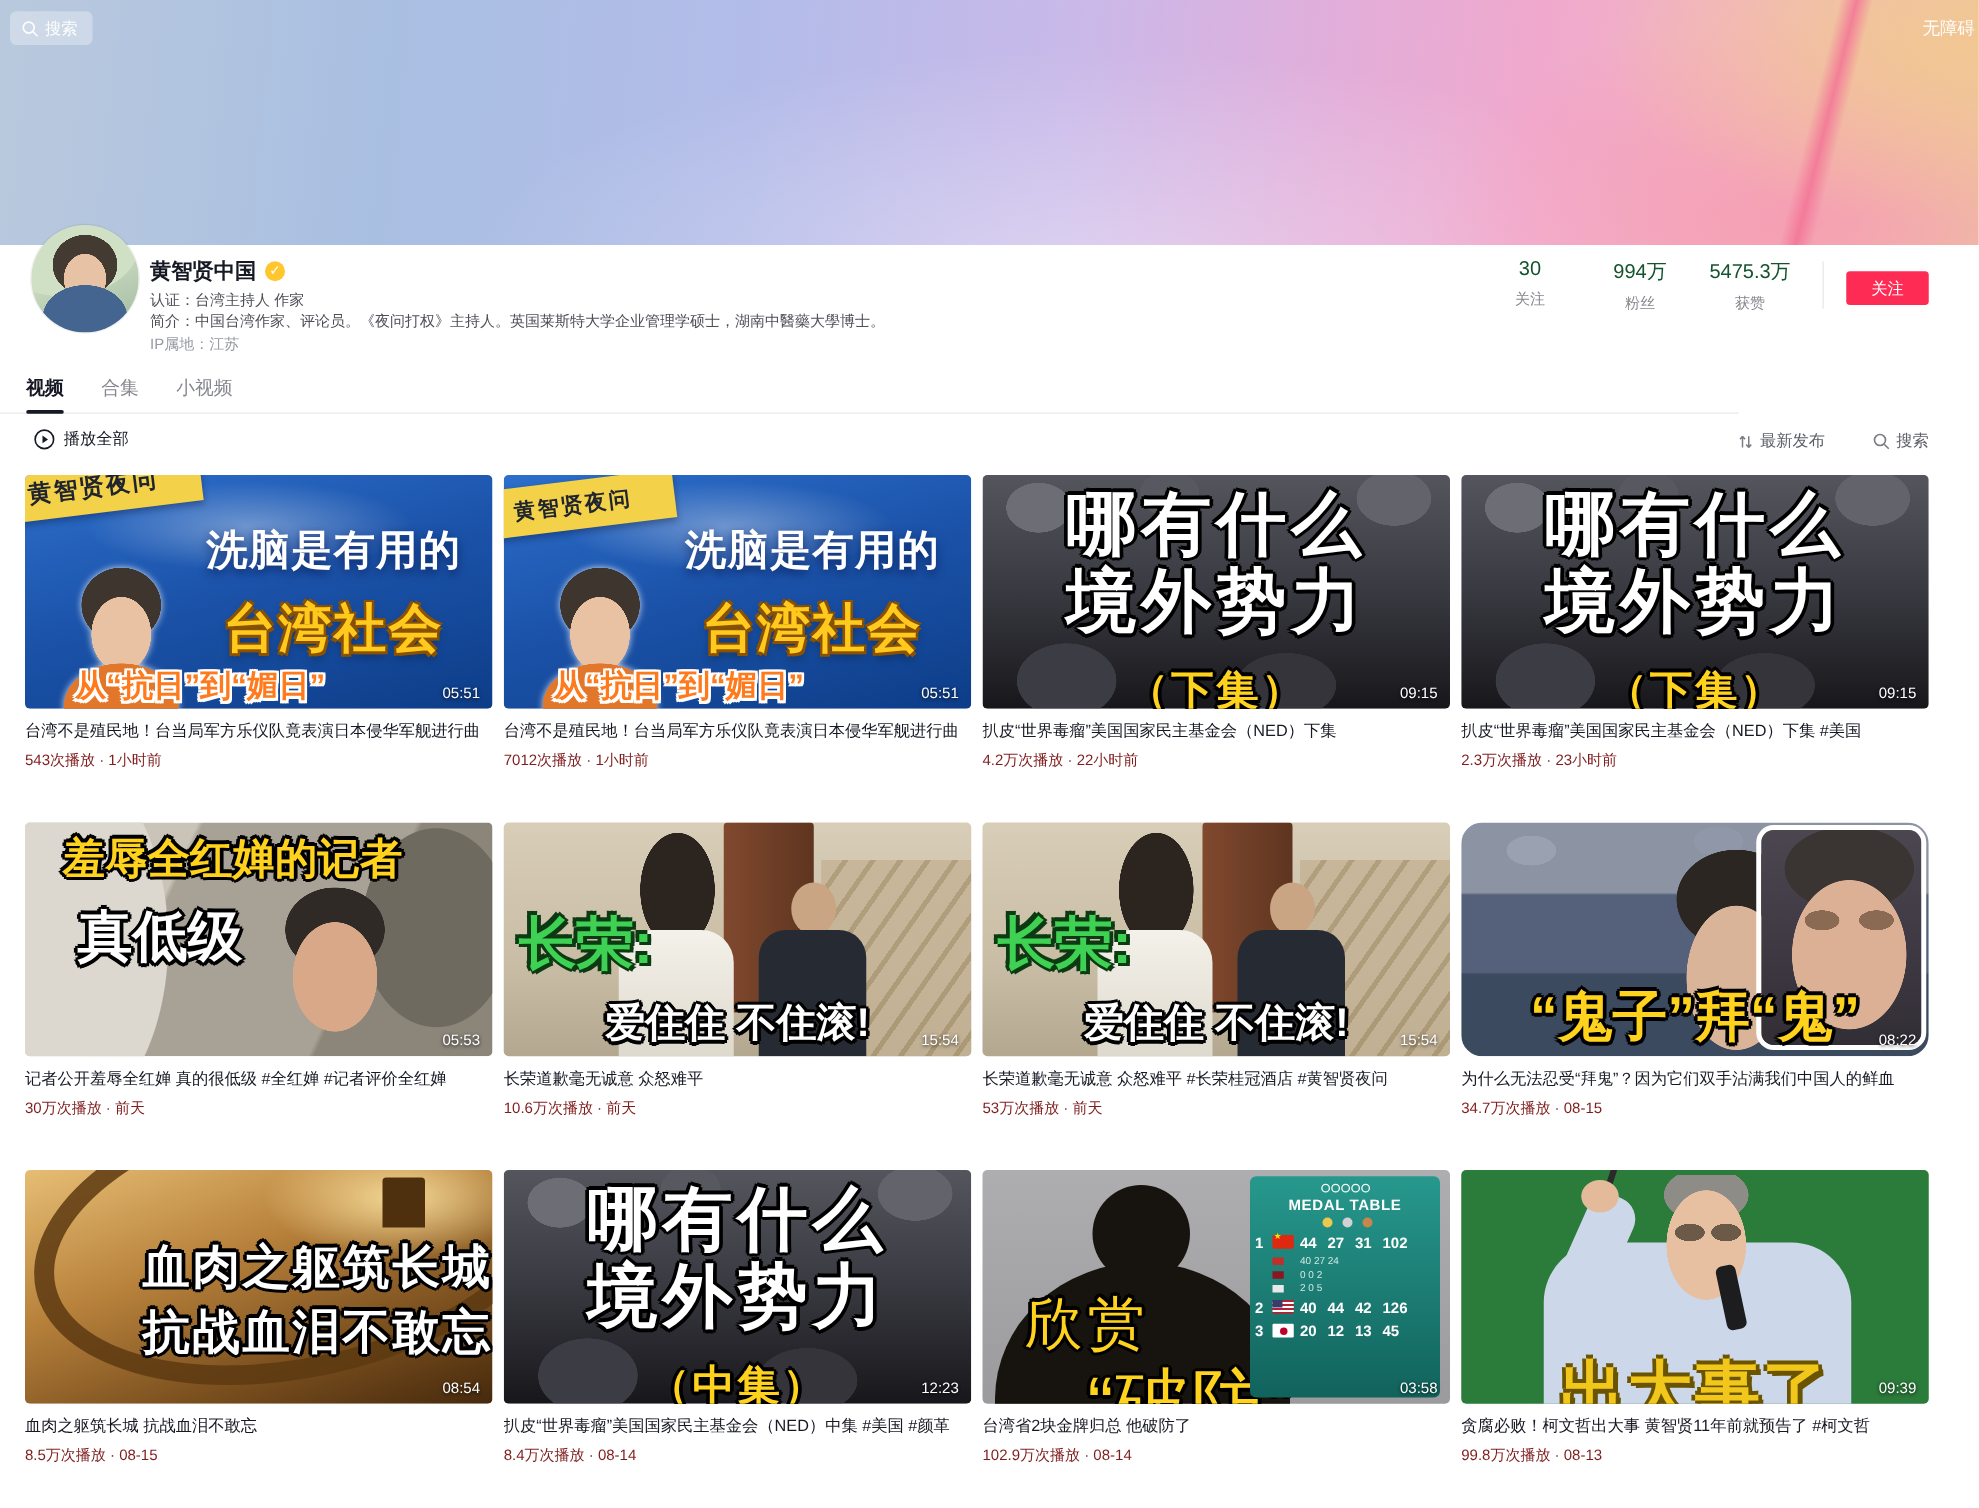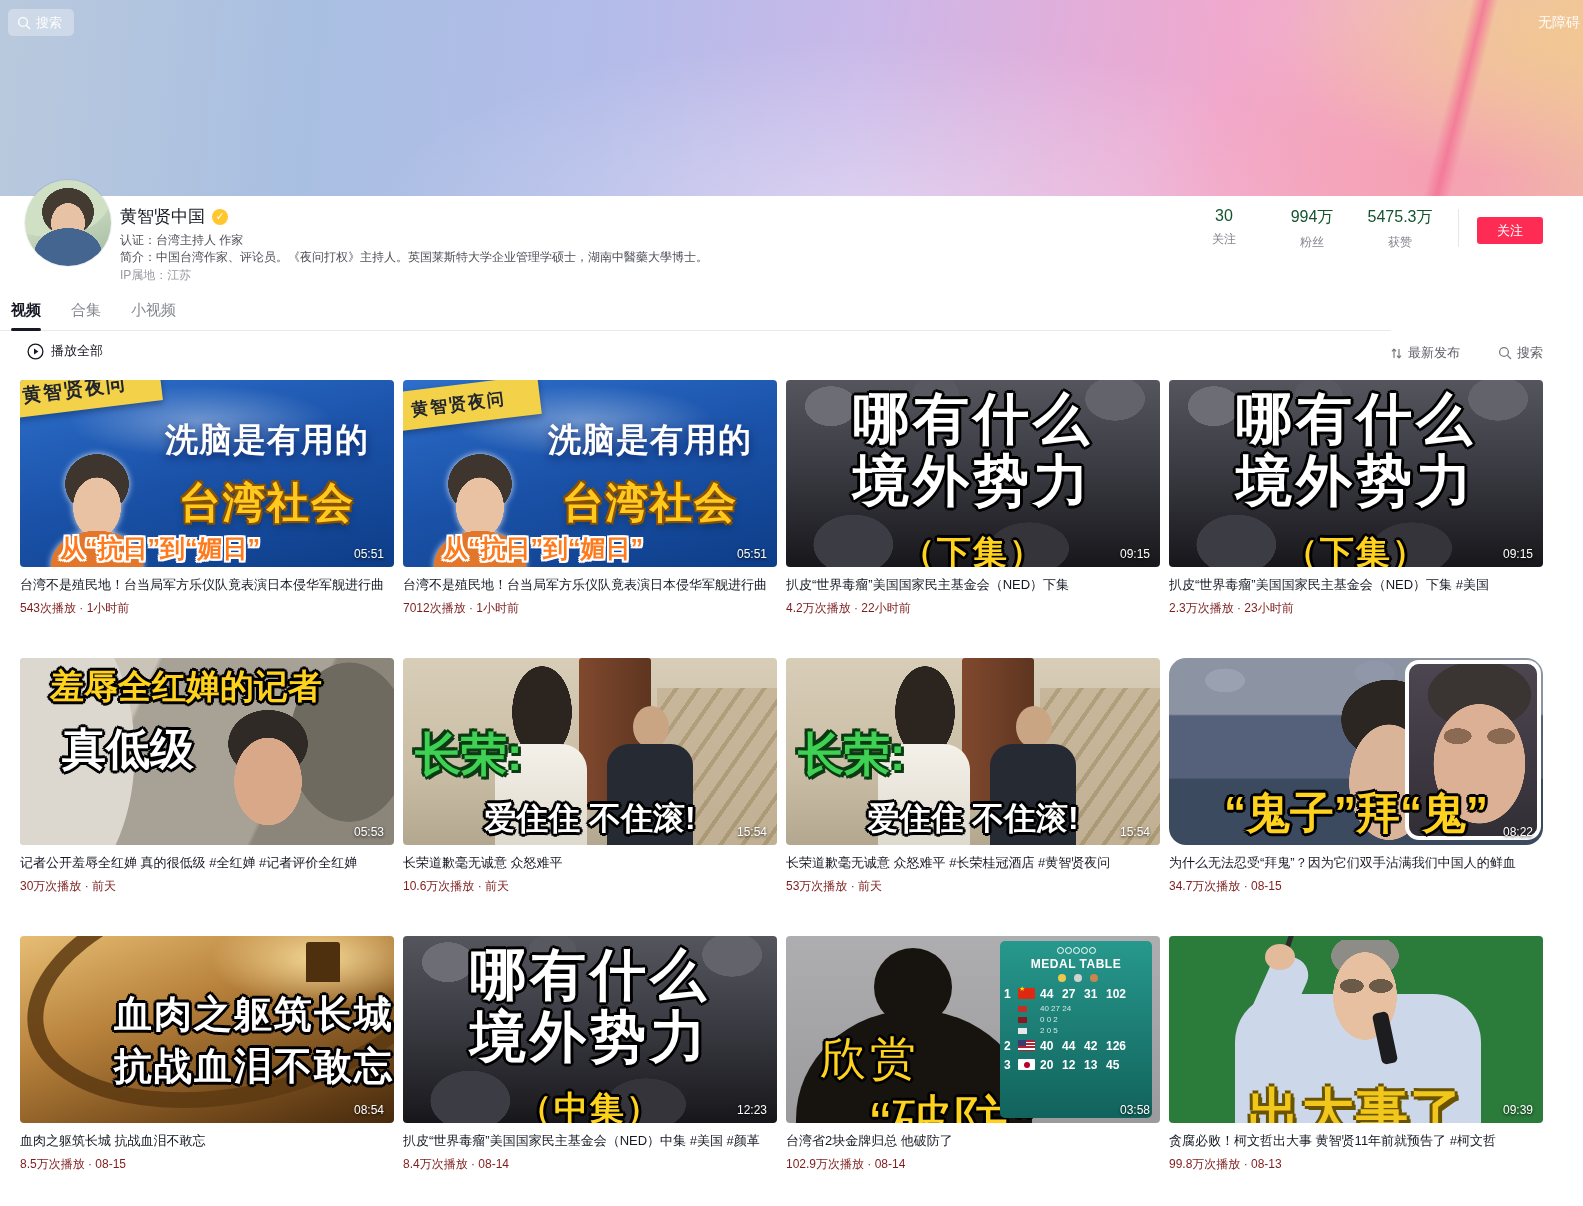--- a/index.html
+++ b/index.html
@@ -32,39 +32,39 @@
     position:absolute; left:25px; top:180px; width:86px; height:86px; border-radius:50%;
     background:
       radial-gradient(34px 26px at 50% 86%, #44658f 0 99%, transparent 100%),
       radial-gradient(17px 20px at 50% 50%, #e7c2a4 0 99%, transparent 100%),
       radial-gradient(26px 24px at 50% 37%, #433a32 0 99%, transparent 100%),
       radial-gradient(60px 40px at 30% 20%, #cfe0c4 0 99%, transparent 100%),
       linear-gradient(160deg,#e9f0e4 0%,#c8d8bd 45%,#9db8a0 100%);
     box-shadow:0 0 0 1px rgba(0,0,0,.06);
   }
   .p-name-row{ position:absolute; left:120px; top:205px; display:flex; align-items:center; gap:7px; }
-  .p-name{ font-size:17px; font-weight:normal; color:#161823; }
+  .p-name{ font-size:17px; font-weight:bold; color:#161823; }
   .badge{ width:16px; height:16px; border-radius:50%; background:#ffc62e; color:#fff; font-size:11px;
     font-weight:bold; display:flex; align-items:center; justify-content:center; }
   .p-line{ position:absolute; left:120px; font-size:12px; color:#4e5057; }
   .p-verify{ top:232px; }
   .p-bio{ top:249px; }
   .p-ip{ top:267px; color:#989aa2; }
   .stats{ position:absolute; left:1180px; top:207px; display:flex; align-items:flex-start; }
   .stat{ width:88px; text-align:center; cursor:pointer; }
   .stat .v{ font-size:16px; color:#14532d; font-weight:500; }
   .stat .l{ font-size:12px; color:#85878f; margin-top:6px; }
   .stat-divider{ width:1px; height:38px; background:#e6e7eb; margin:2px 18px 0 14px; }
   .follow-btn{
     position:absolute; left:1477px; top:217px; width:66px; height:27px; border:none; border-radius:3px;
     background:#fe2c55; color:#fff; font-size:13px; cursor:pointer; font-family:inherit;
   }
   
   .tabs{ position:absolute; left:0; top:297px; width:1391px; height:34px; border-bottom:1px solid #e9eaec;
-    display:flex; gap:30px; padding-left:11px; }
+    display:flex; gap:30px; padding-left:21px; }
   .tab{ font-size:15px; color:#85878f; cursor:pointer; position:relative; padding-top:4px; }
   .tab.active{ color:#161823; font-weight:bold; }
   .tab.active::after{ content:""; position:absolute; left:50%; transform:translateX(-50%); bottom:-1px;
     width:30px; height:3px; background:#161823; border-radius:2px; }
   
   .toolbar{ position:absolute; left:0; top:342px; width:1583px; height:26px; }
   .play-all{ position:absolute; left:27px; top:0; display:flex; align-items:center; gap:7px;
     font-size:13px; color:#161823; cursor:pointer; }
   .tool-right{ position:absolute; right:40px; top:2px; display:flex; align-items:center; gap:38px;
     font-size:13px; color:#5c5f66; }

